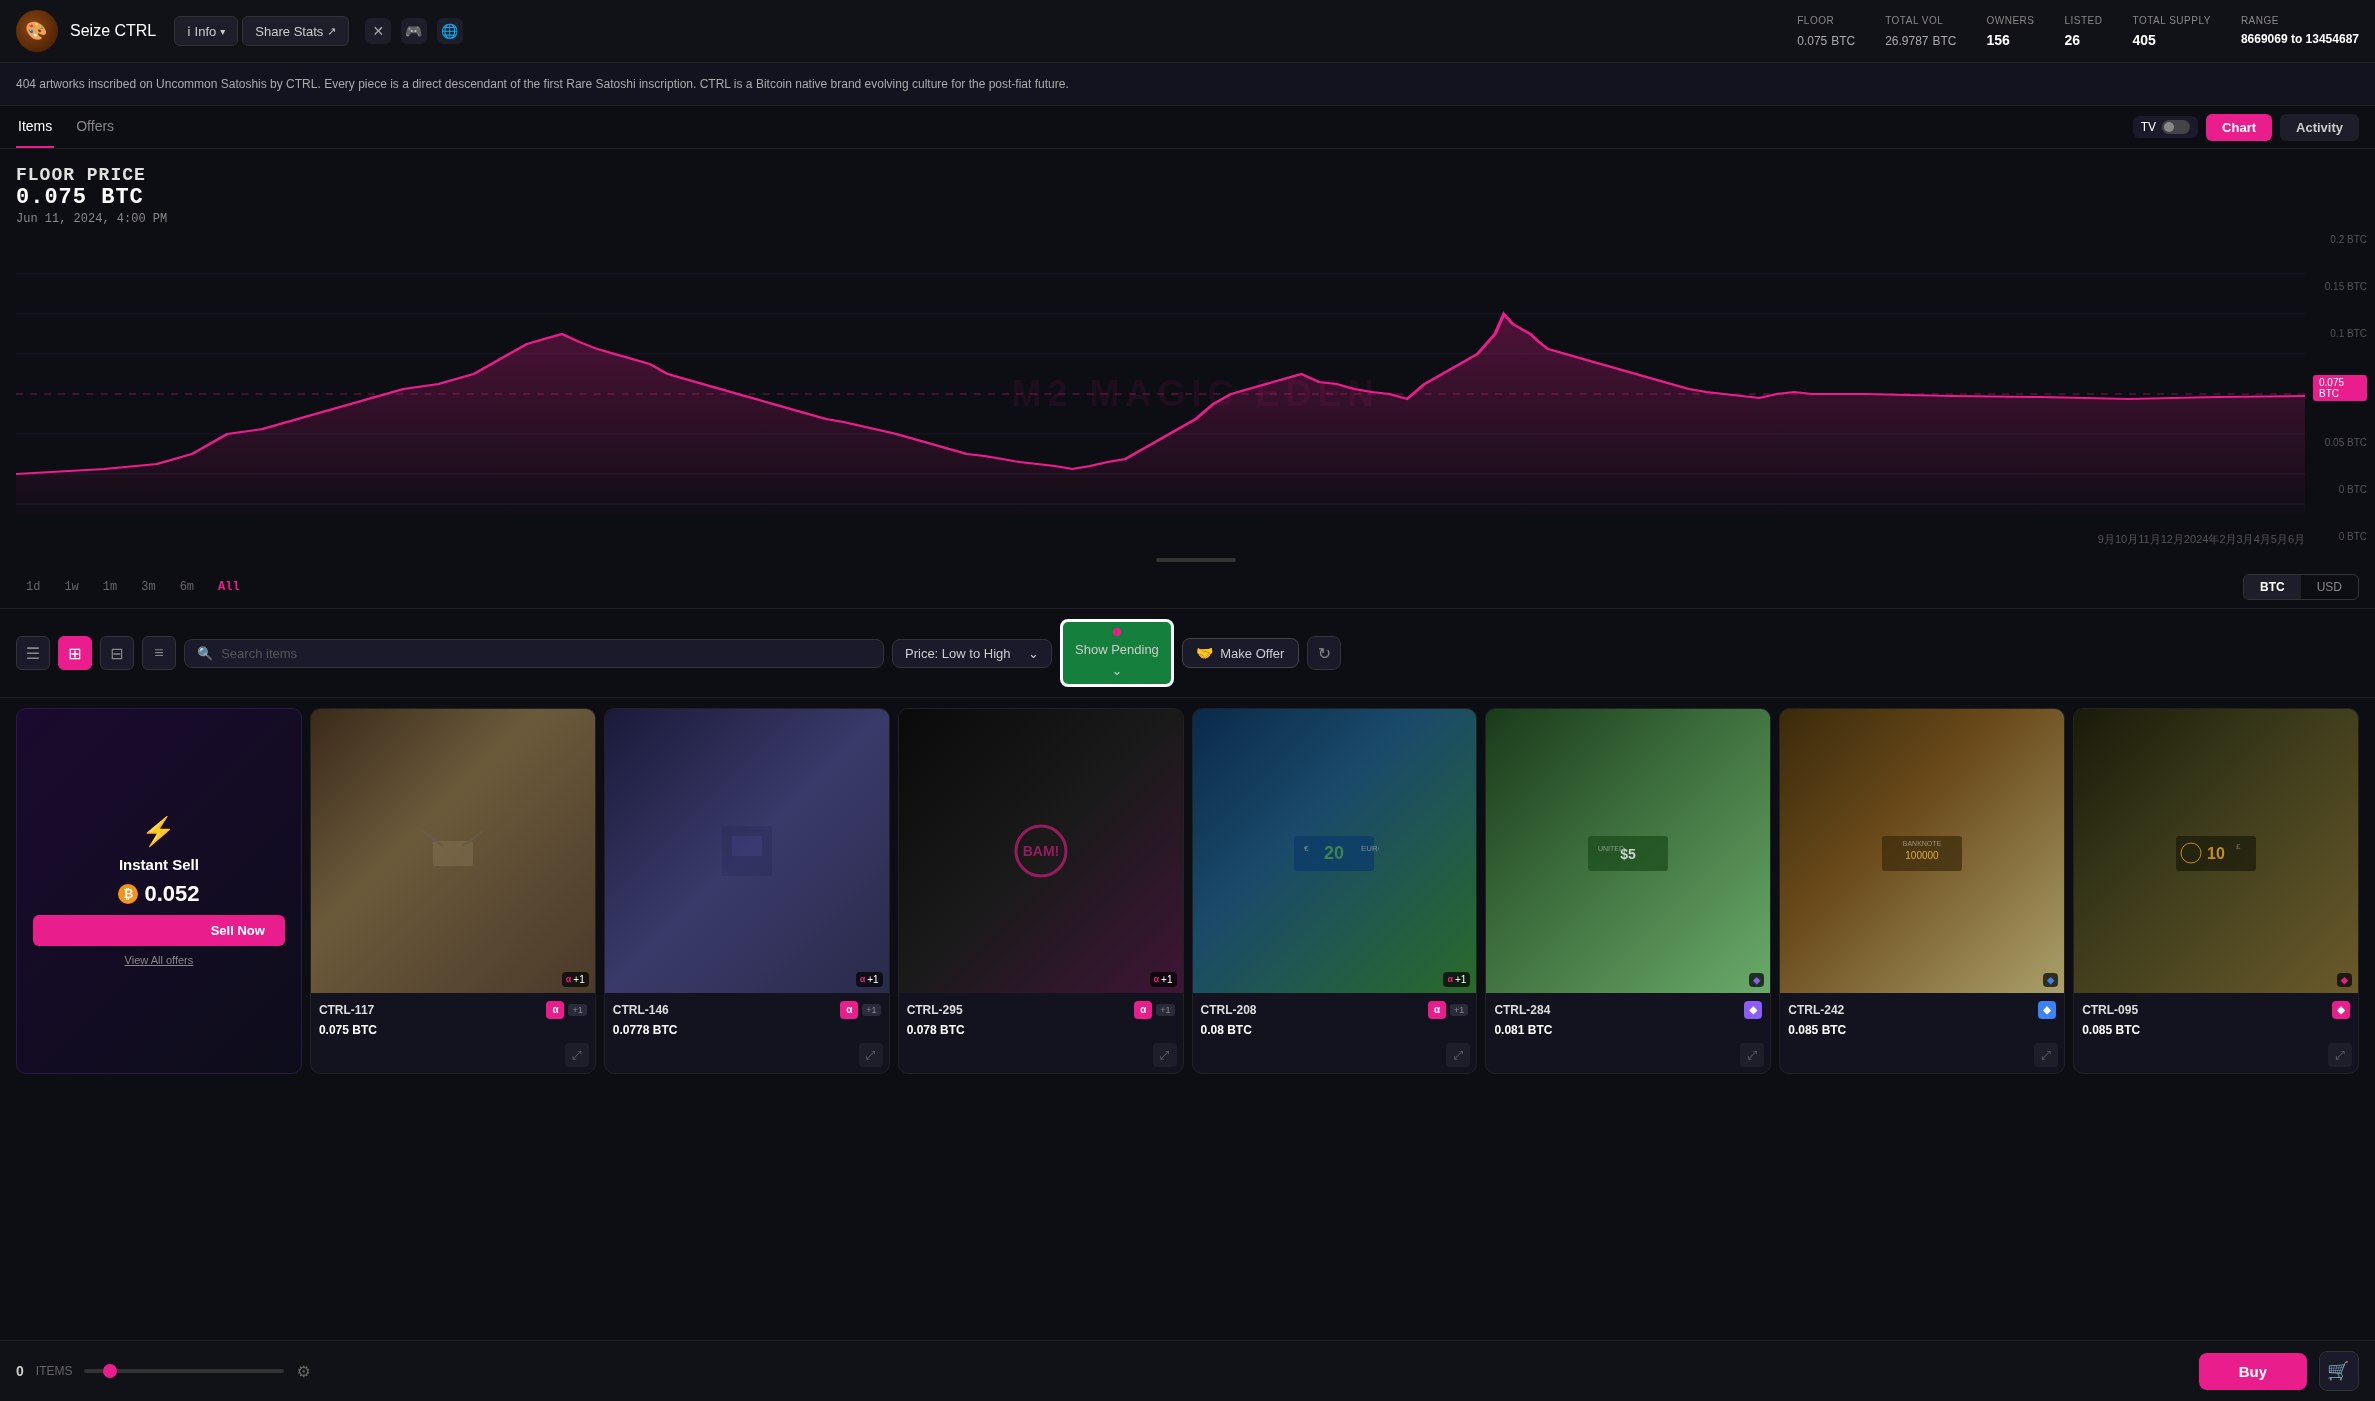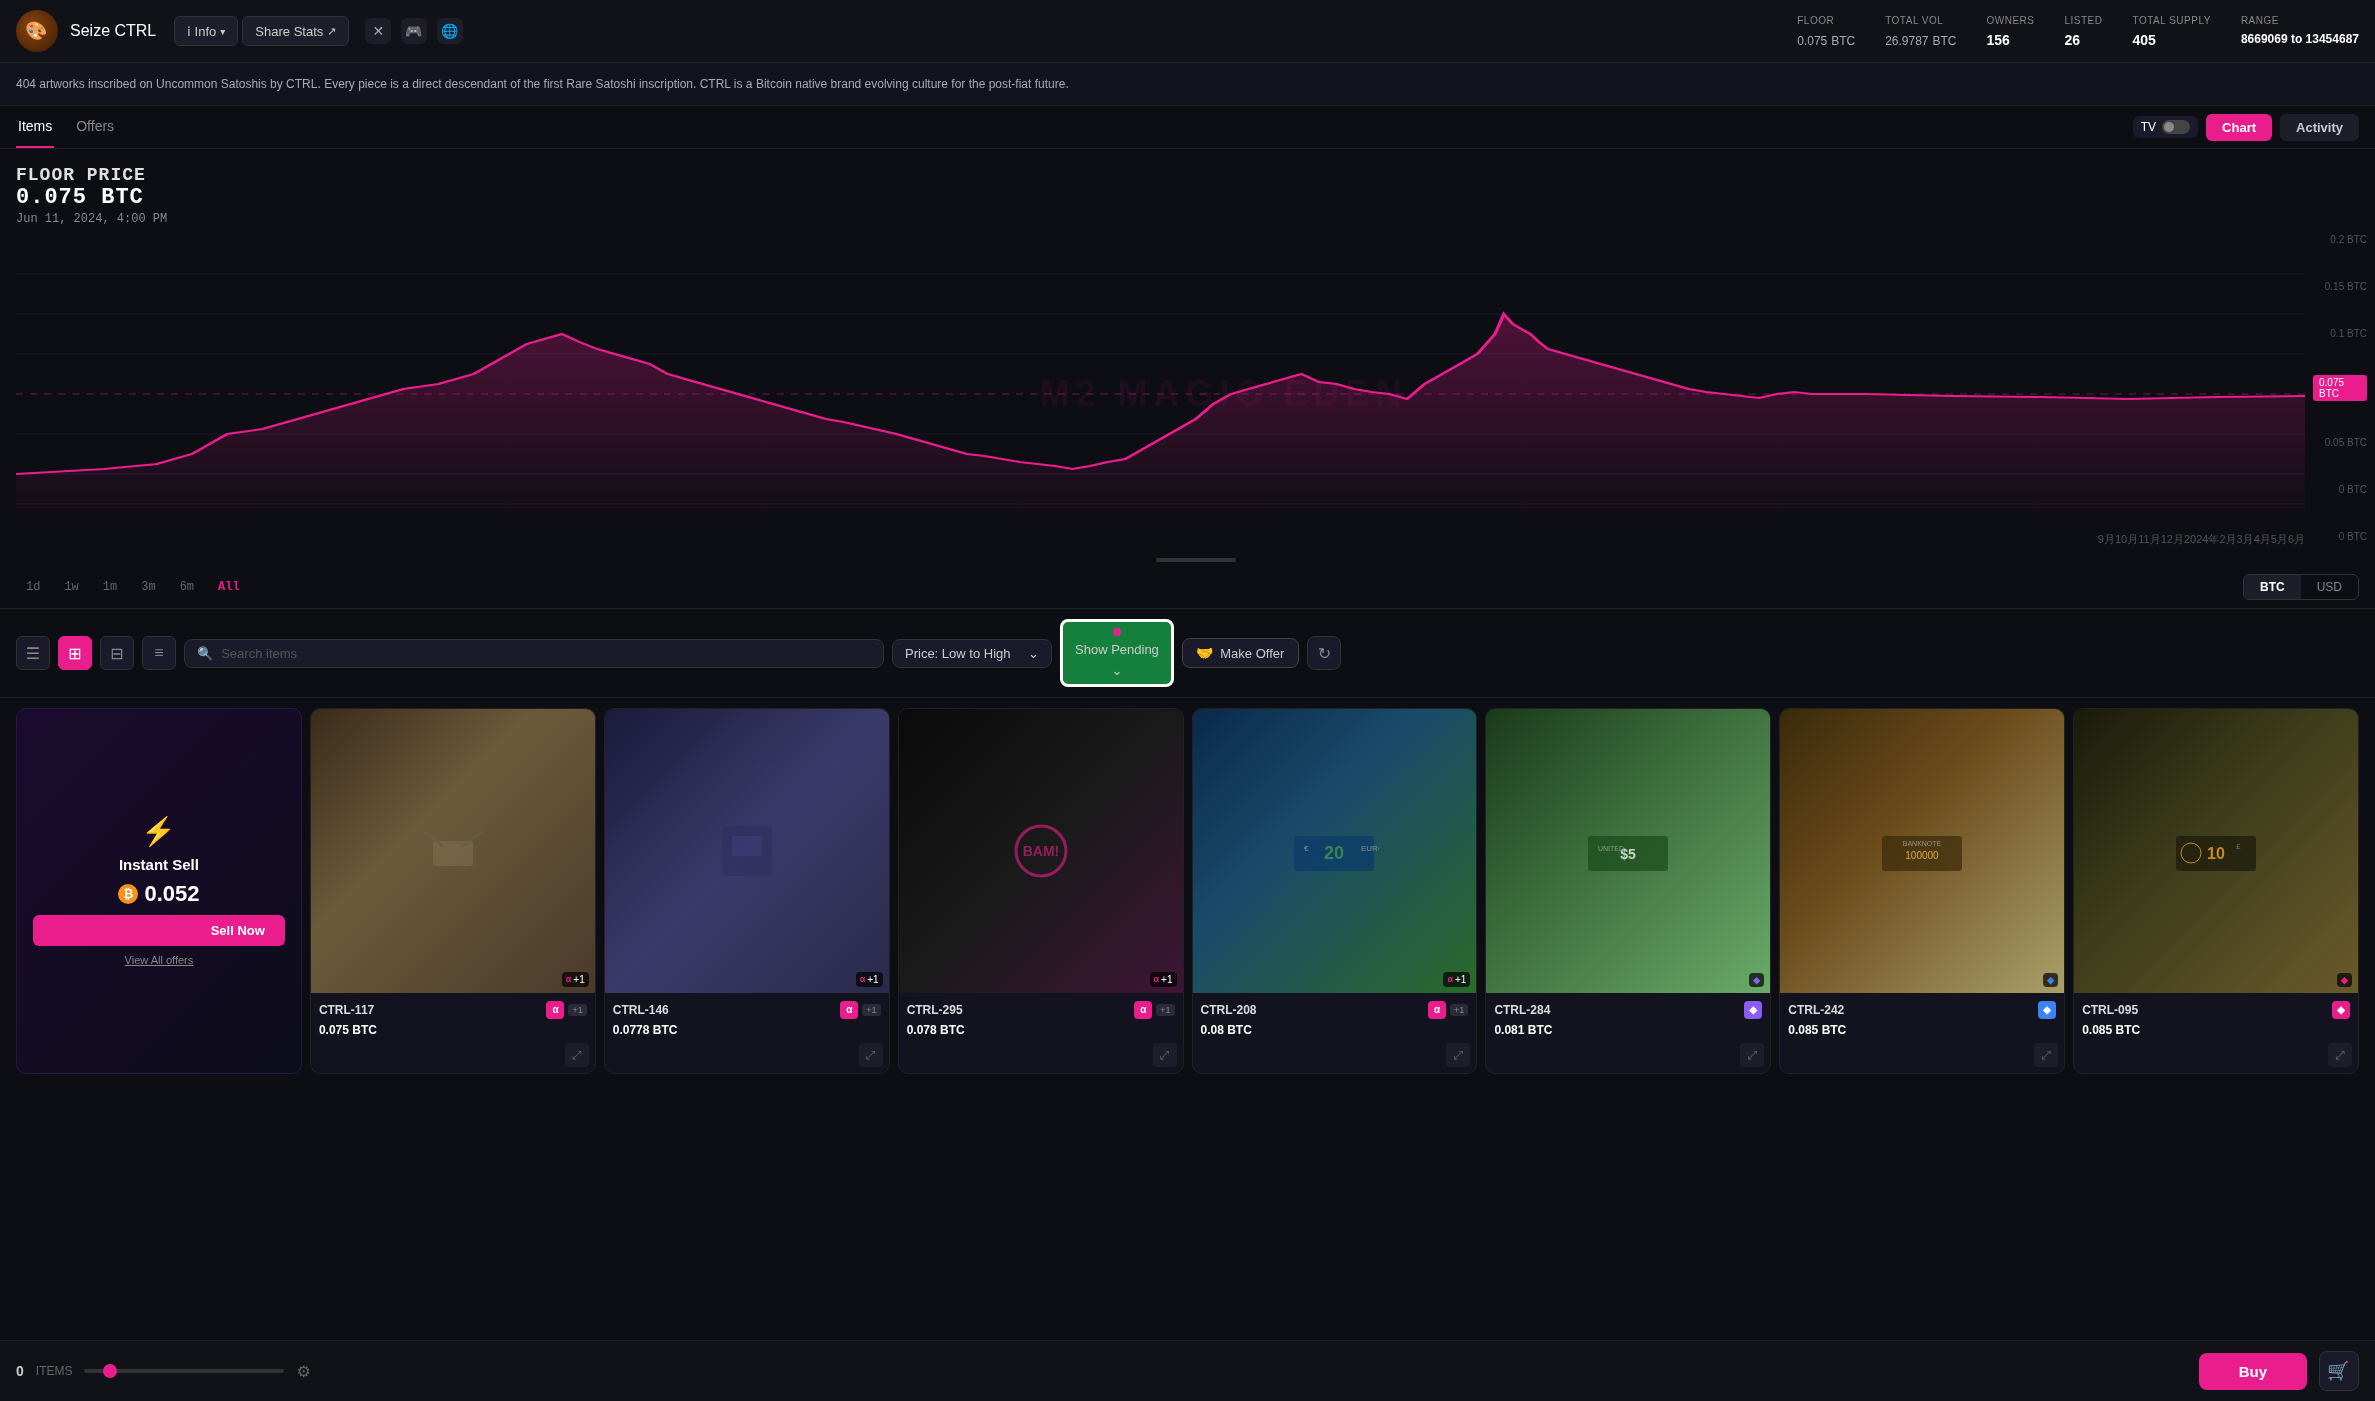--- a/index.html
+++ b/index.html
@@ -221,21 +221,20 @@
       top: 50%;
       left: 50%;
       transform: translate(-50%, -50%);
       opacity: 0.08;
       font-size: 36px;
       font-weight: 900;
       color: #e91e8c;
       letter-spacing: 6px;
       pointer-events: none;
       white-space: nowrap;
-      margin-left: 28px;
     }
 
     
     .time-filters {
       display: flex;
       align-items: center;
       gap: 4px;
       padding: 8px 16px;
       border-bottom: 1px solid #222;
     }

